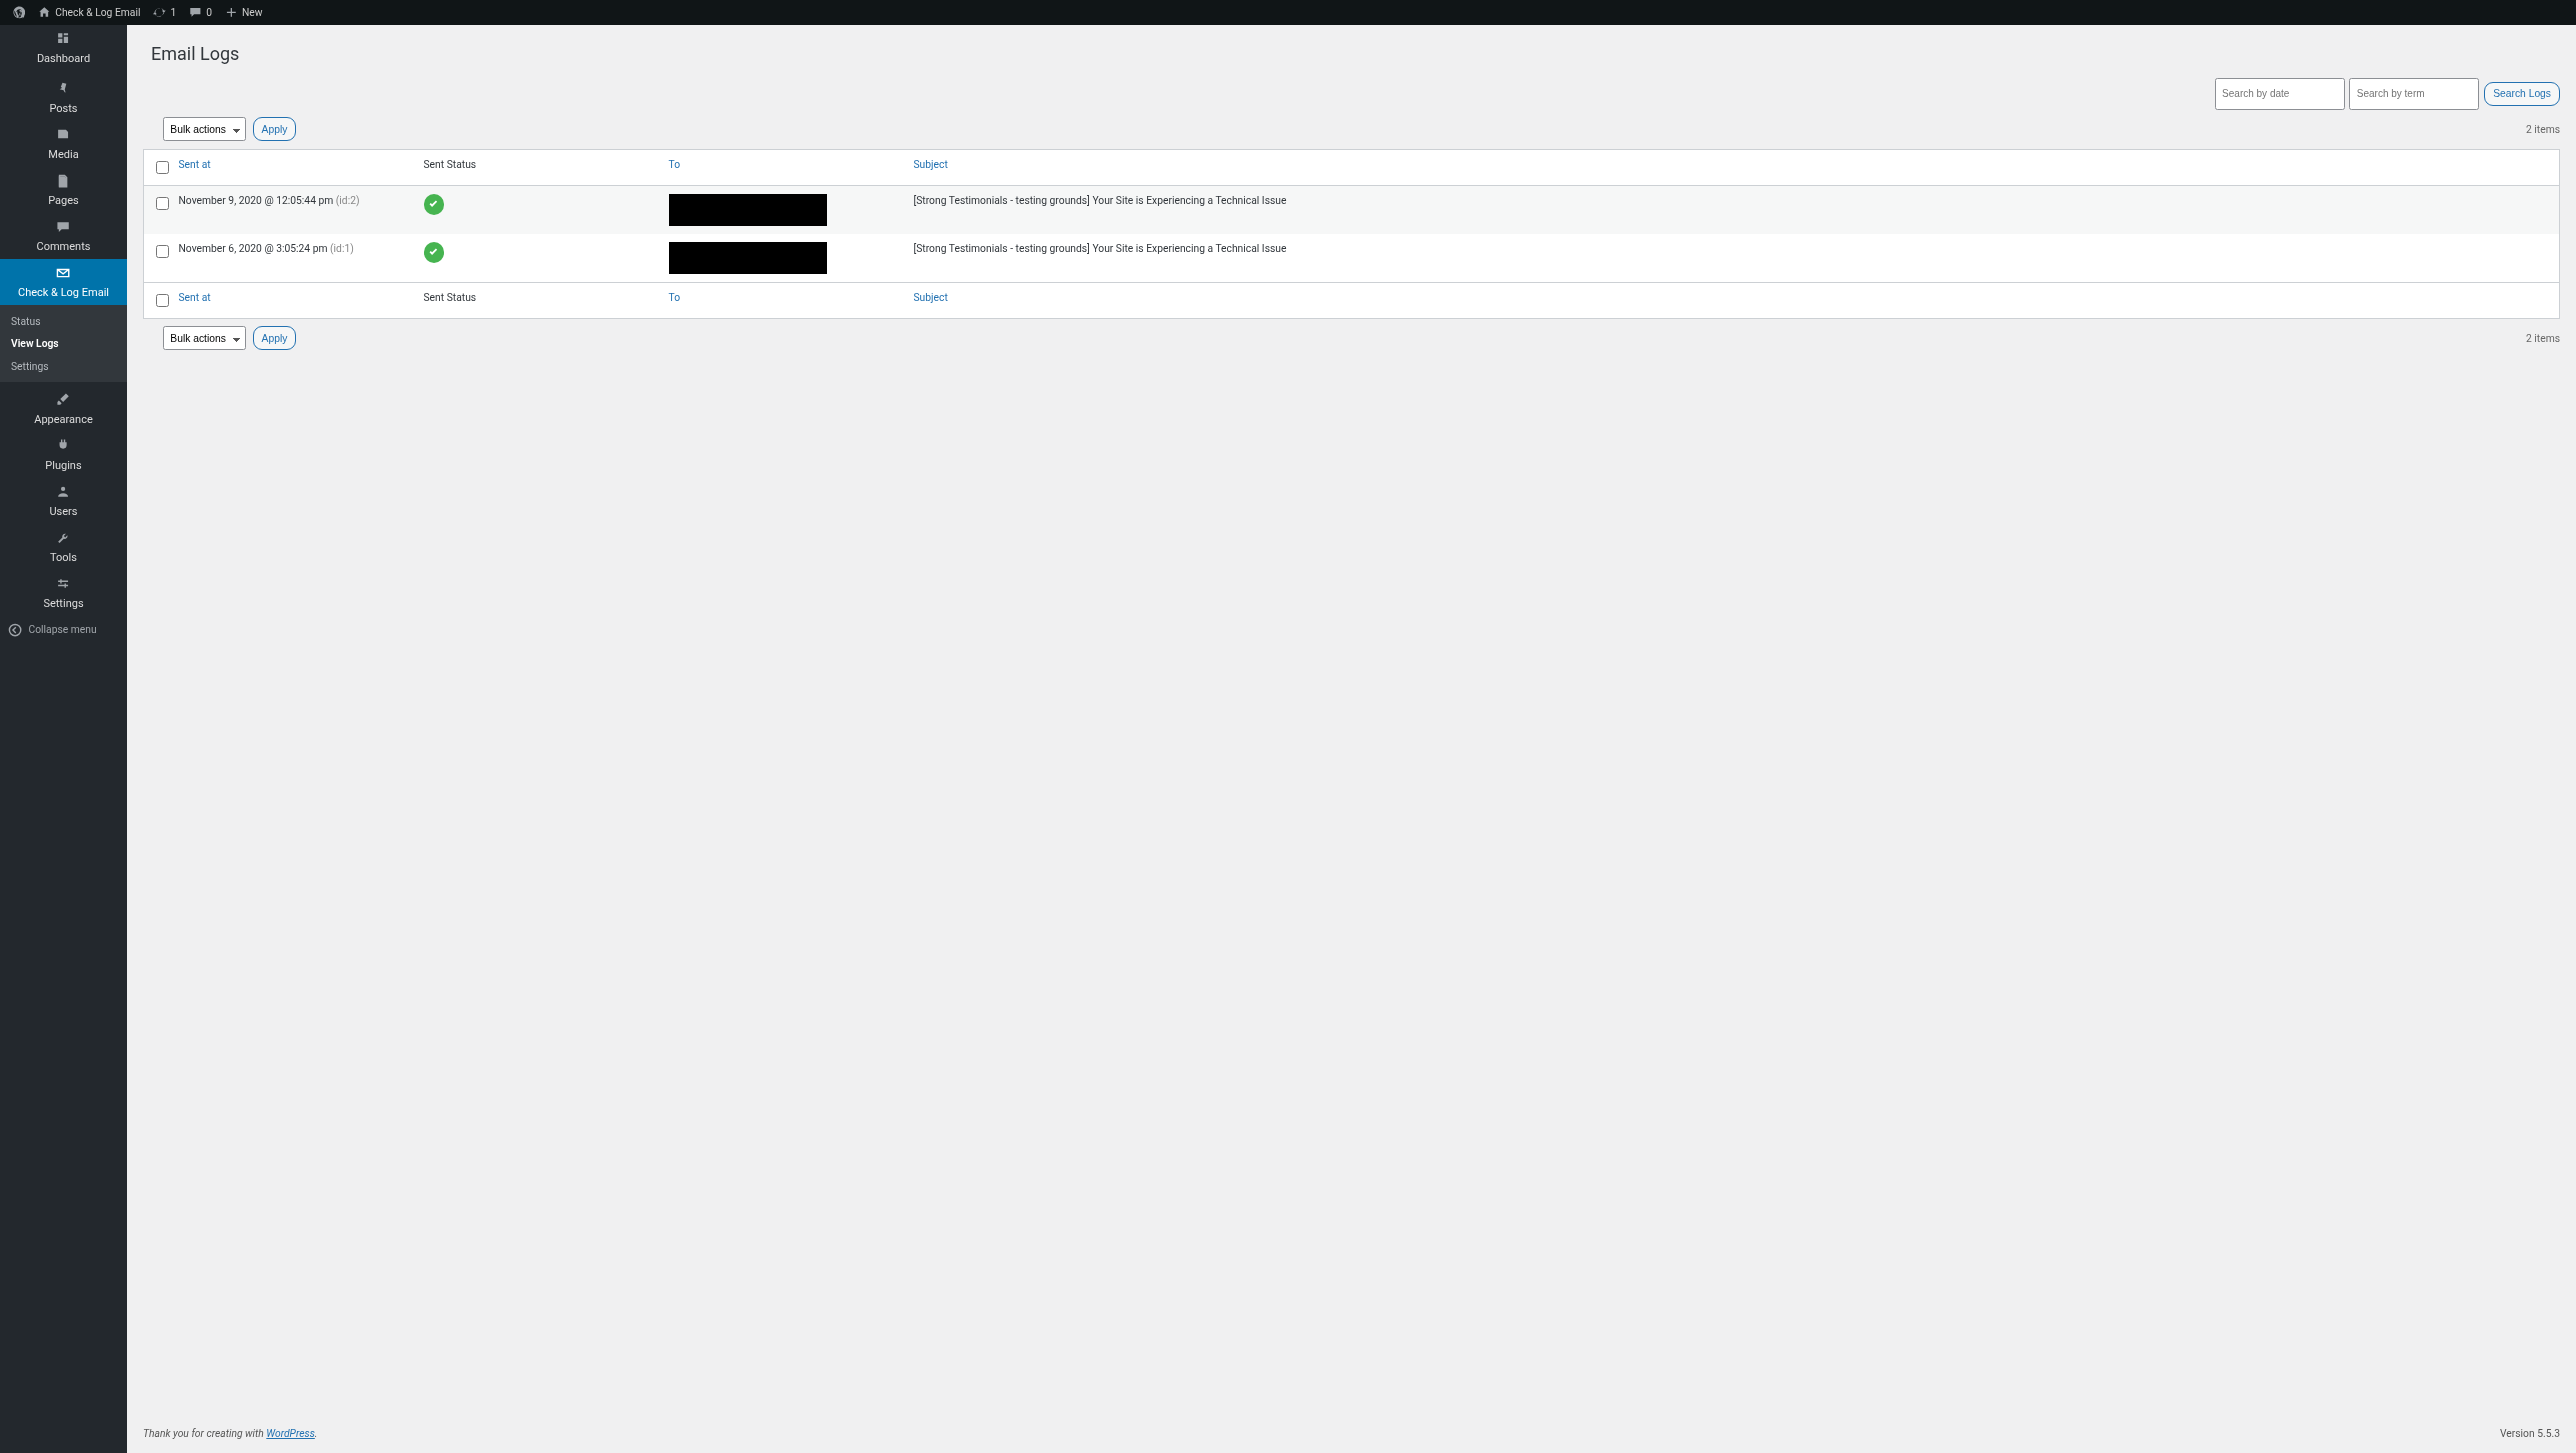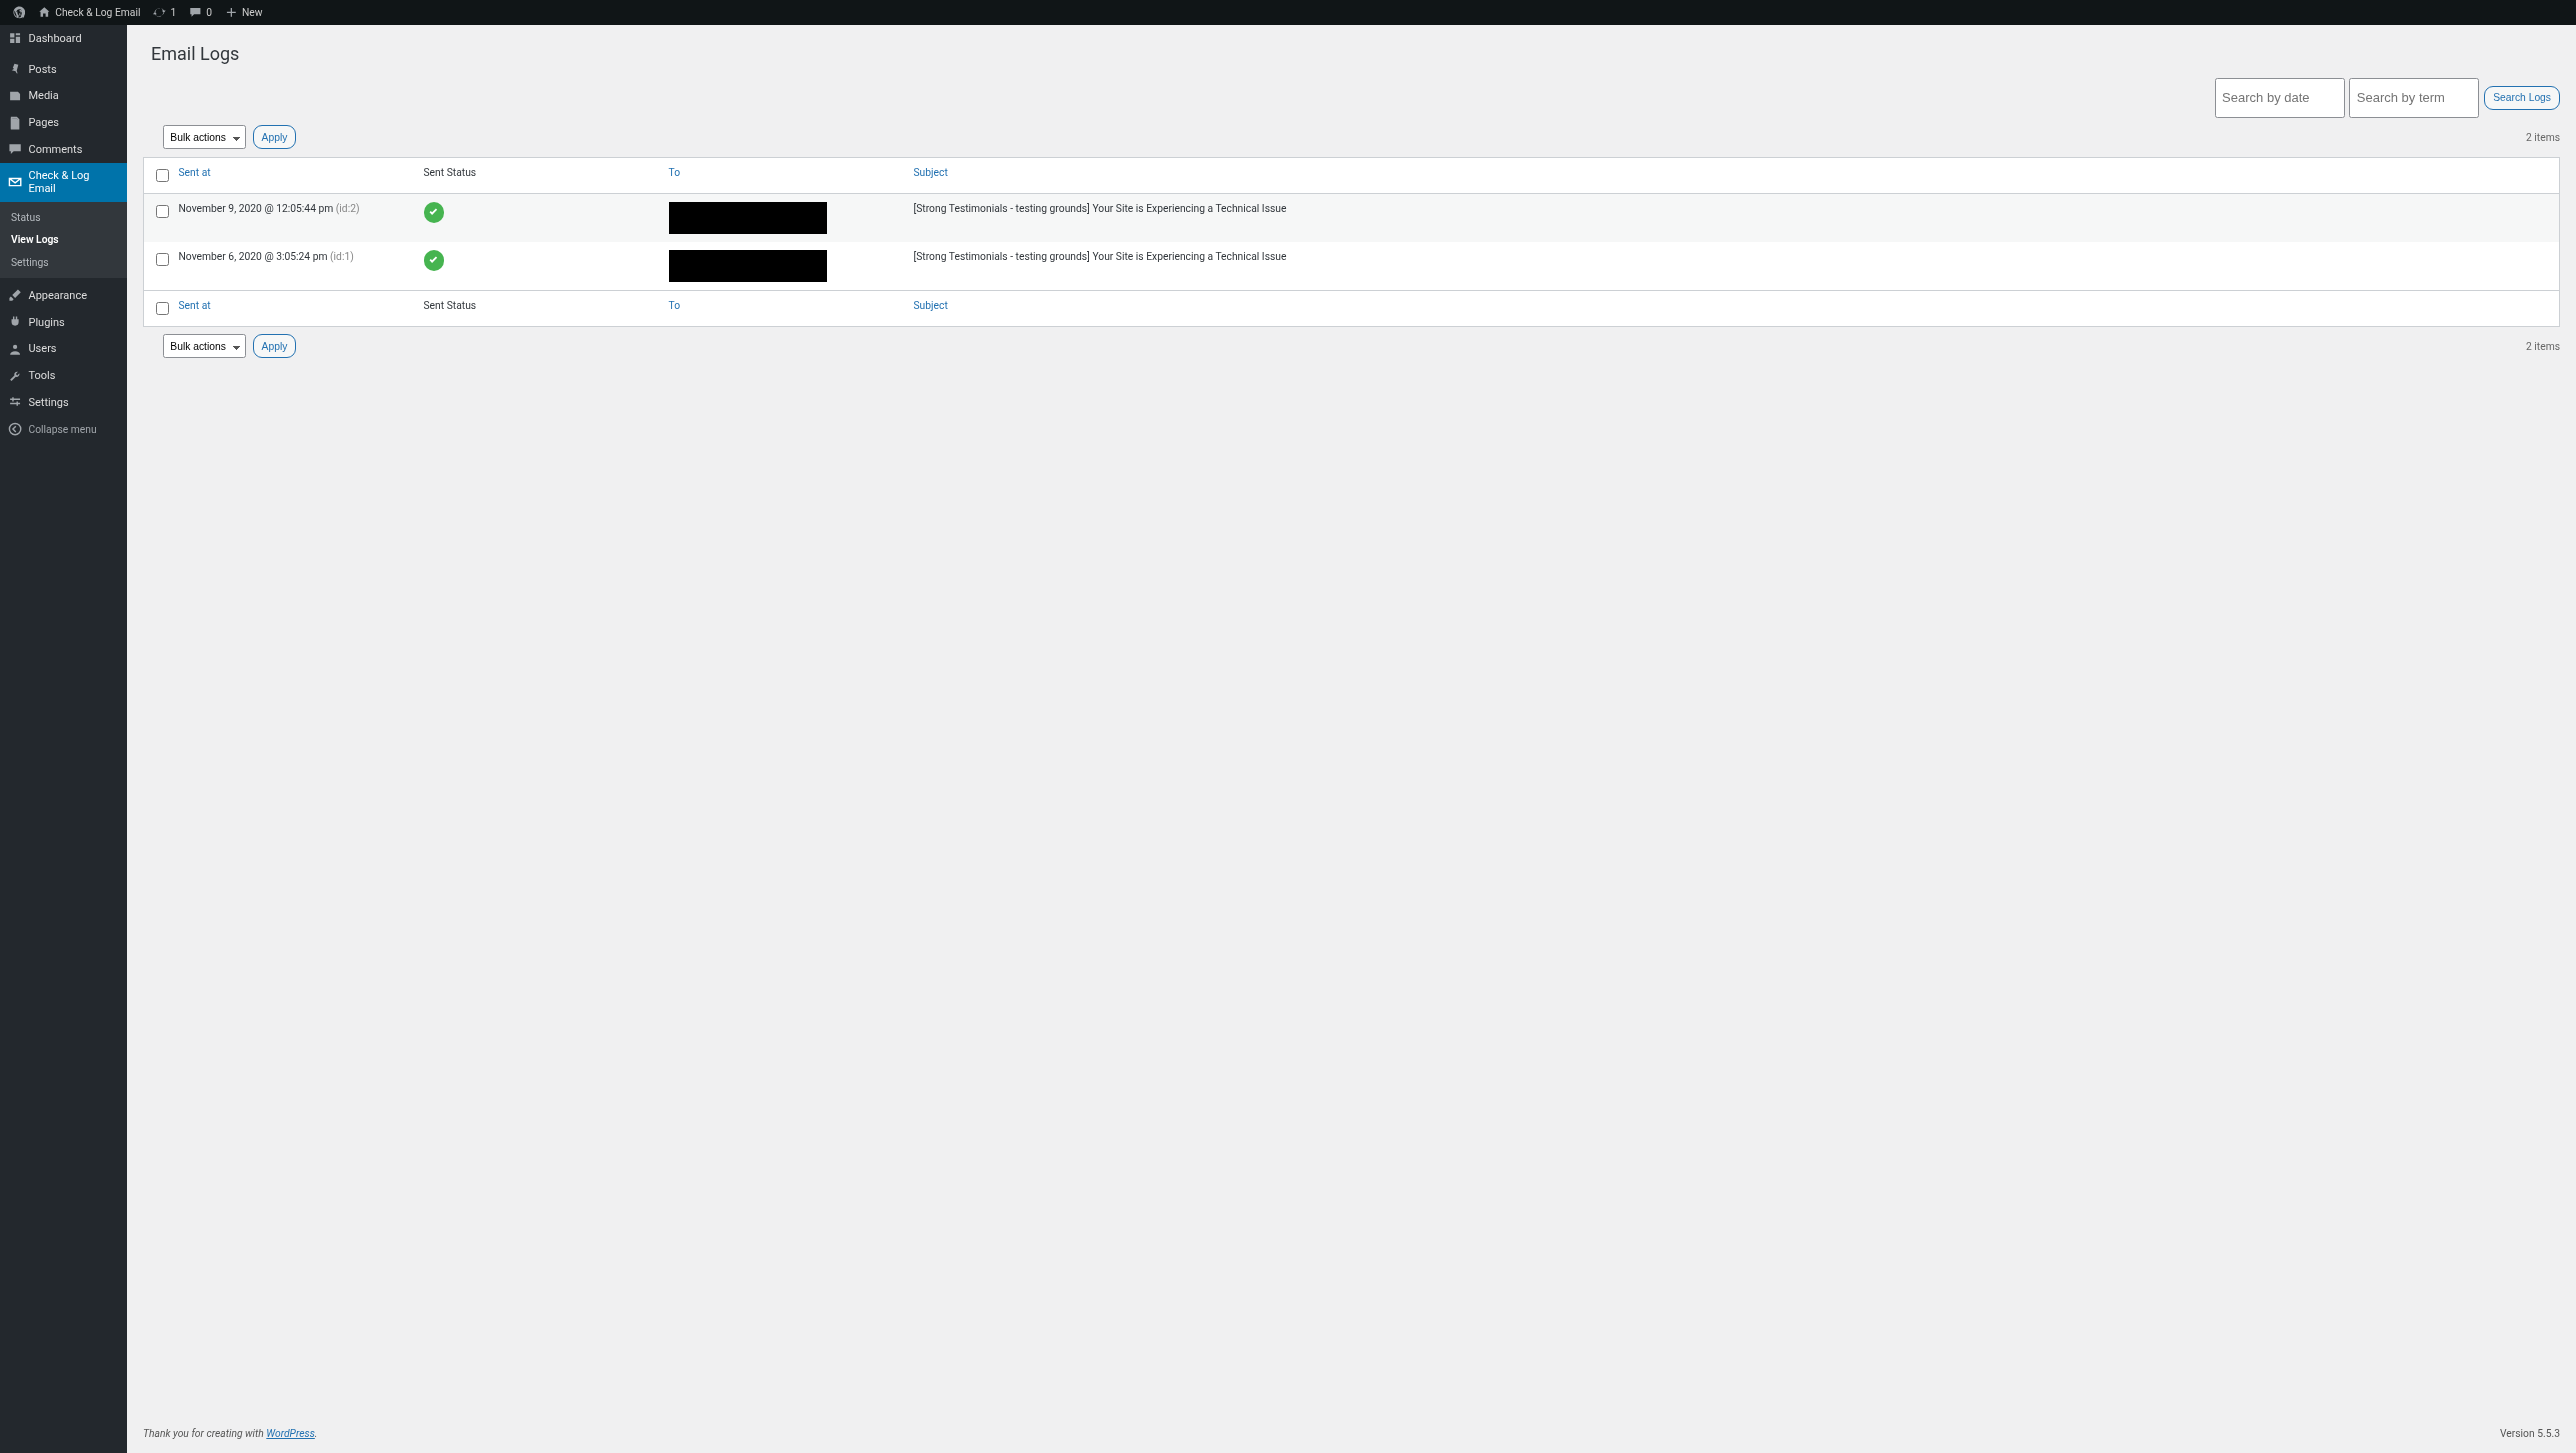--- a/index.html
+++ b/index.html
@@ -46,20 +46,21 @@
     background: var(--wp-dark);
     color: #eee;
     font-size: 11px;
     overflow: hidden;
   }
   .sidebar .menu-item {
     display:flex; align-items:center; gap:6.3px;
     padding: 6.3px 8px;
     color: #ddd;
     cursor:pointer;
+    flex-direction:column;
   }
   .sidebar .menu-item.active { background: var(--wp-link); color:#fff; }
   .sidebar .menu-item svg { width:14.2px; height:14.2px; fill:#a0a5aa; flex-shrink:0; }
   .sidebar .menu-item.active svg { fill:#fff; }
   .sidebar .submenu {
     background: #32373c;
     padding: 4.7px 0;
   }
   .sidebar .submenu .sub-item {
     padding: 4.7px 9.5px 4.7px 11px;
@@ -101,21 +102,21 @@
     border-top:4.7px solid #787c82;
   }
   h1.page-title {
     font-size: 18px; font-weight:400; margin: 0 0 11px 8px; padding:9.5px 0 3.2px;
   }
   .search-row {
     display:flex; justify-content:flex-end; gap:4.7px; align-items:center;
     margin-bottom:6.3px;
   }
   .search-row input[type=text] {
-    border:0.8px solid #8c8f94; border-radius:2.4px; padding:3.2px 6.3px; font-size:13px; width:130px; height:40px;
+    border:0.8px solid #8c8f94; border-radius:2.4px; padding:3.2px 6.3px; font-size:10px; width:130px; height:32px;
     background:#fff;
   }
   .button {
     display:inline-flex; align-items:center; justify-content:center;
     background:#f6f7f7; border:0.8px solid var(--wp-link2); color:var(--wp-link2);
     padding:0 8px; height:24px; border-radius:9px; font-size:10.3px; cursor:pointer;
   }
   .tablenav {
     display:flex; align-items:center; justify-content:space-between;
     min-height:27px;

